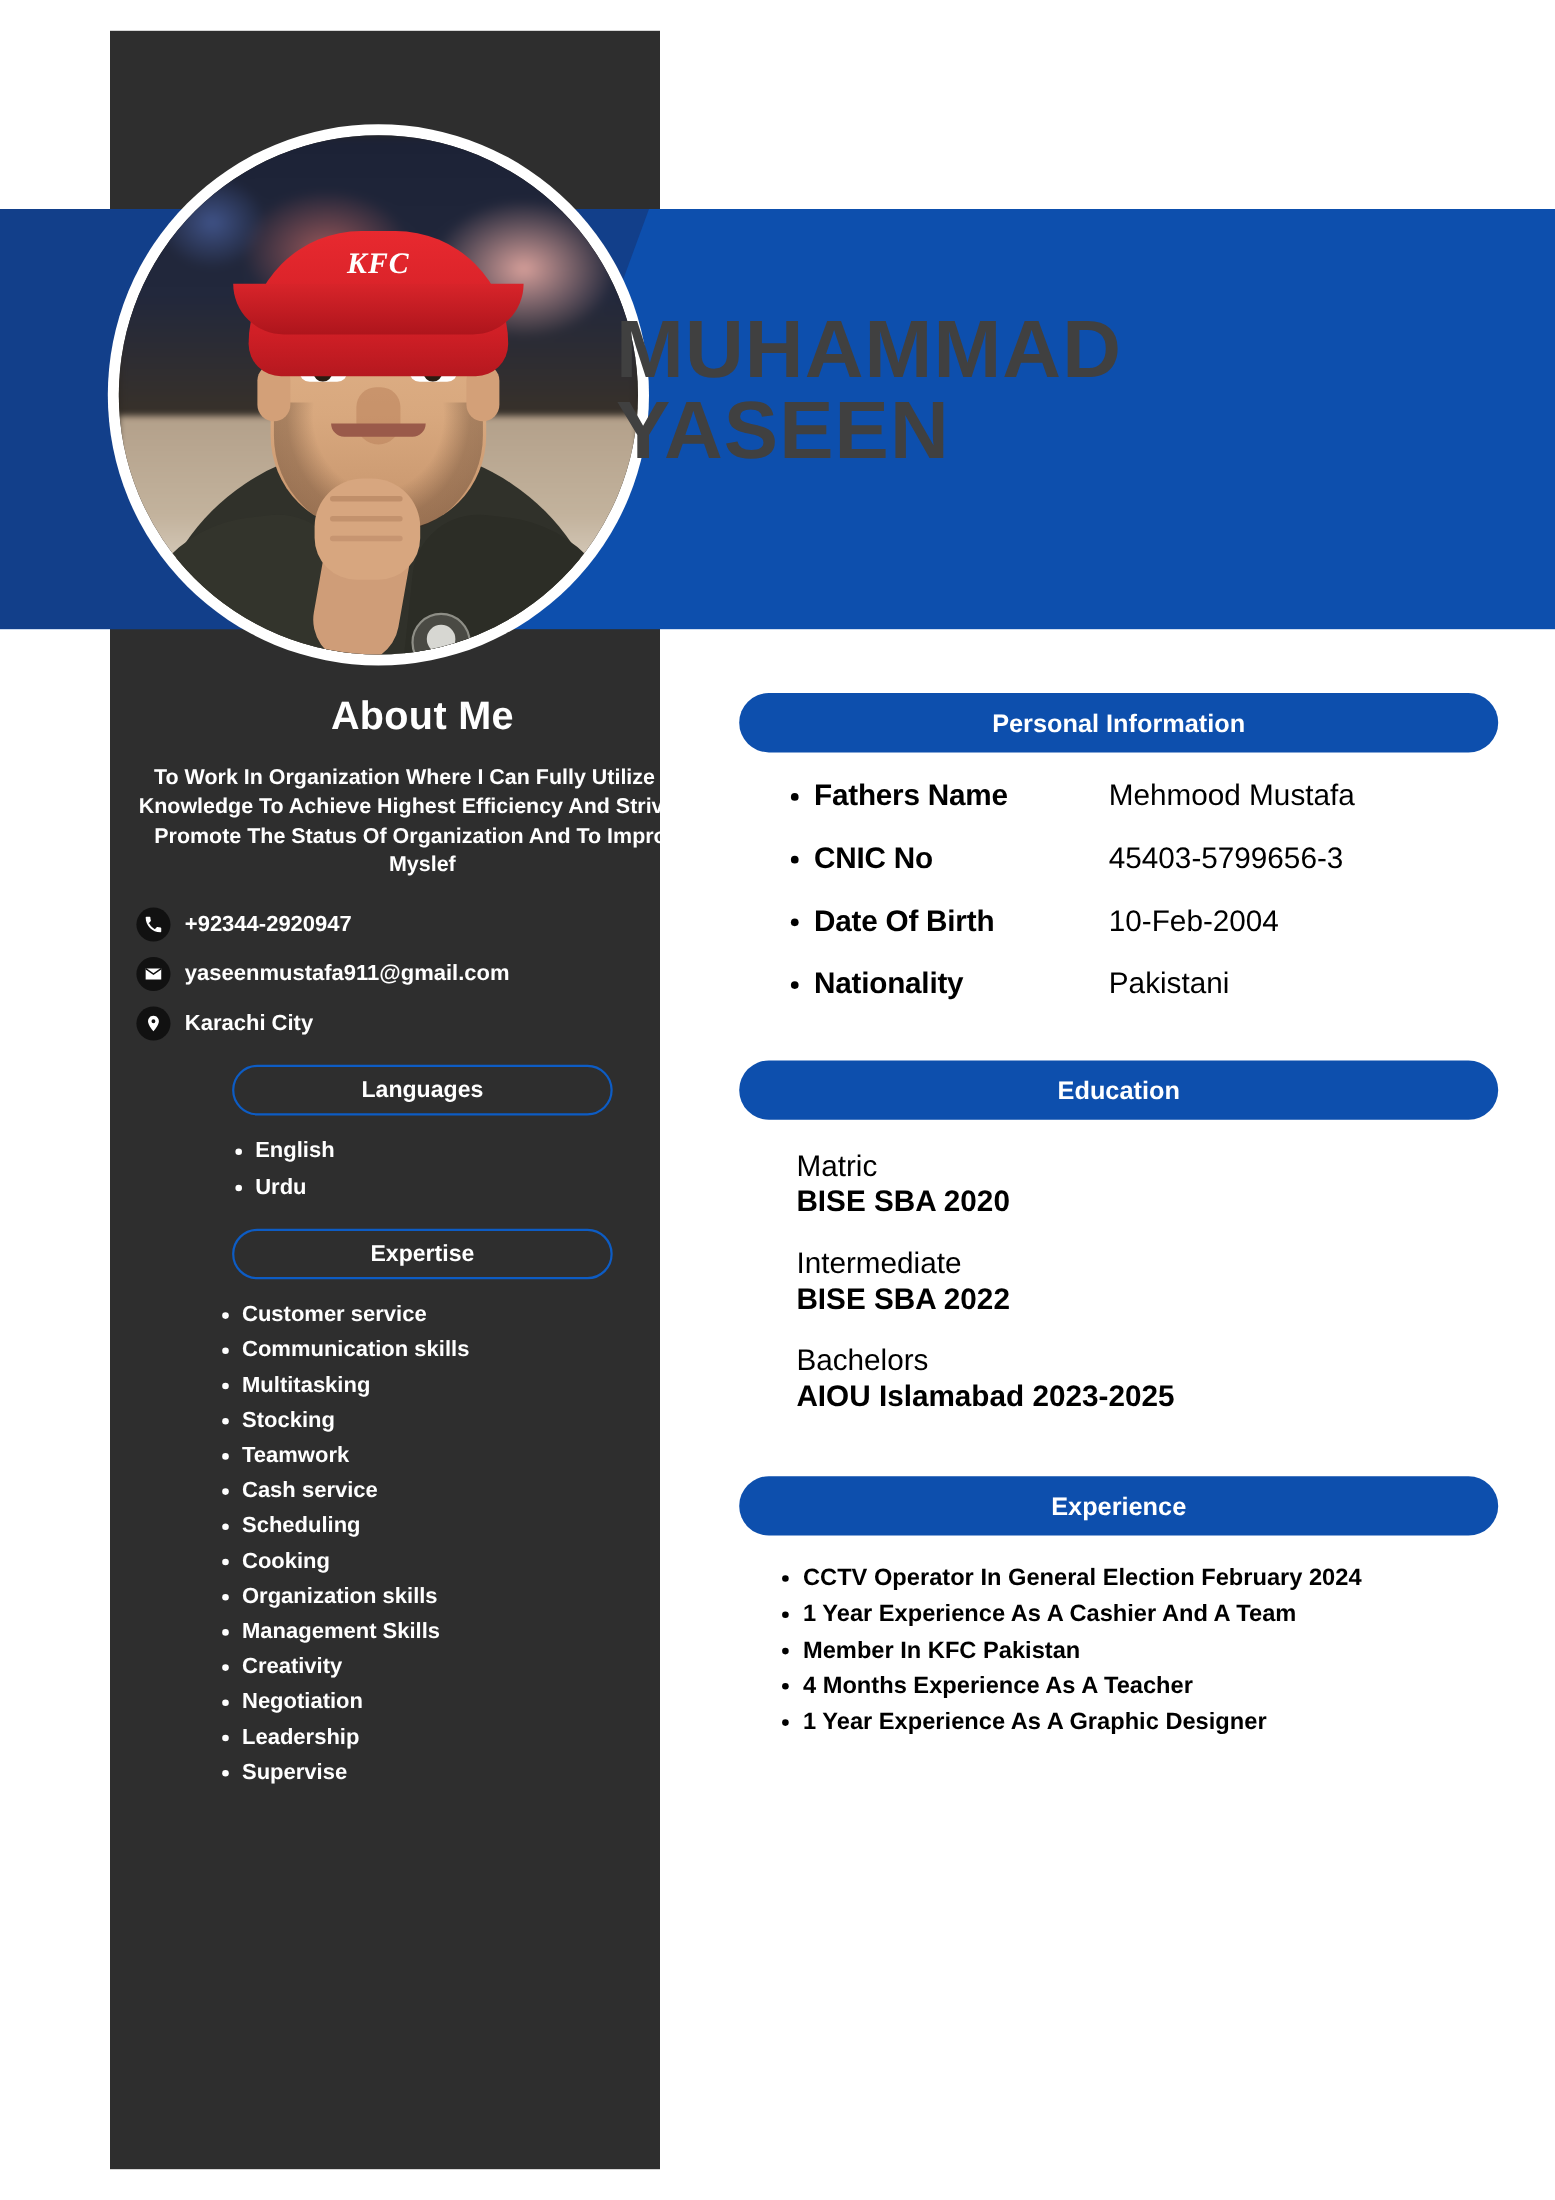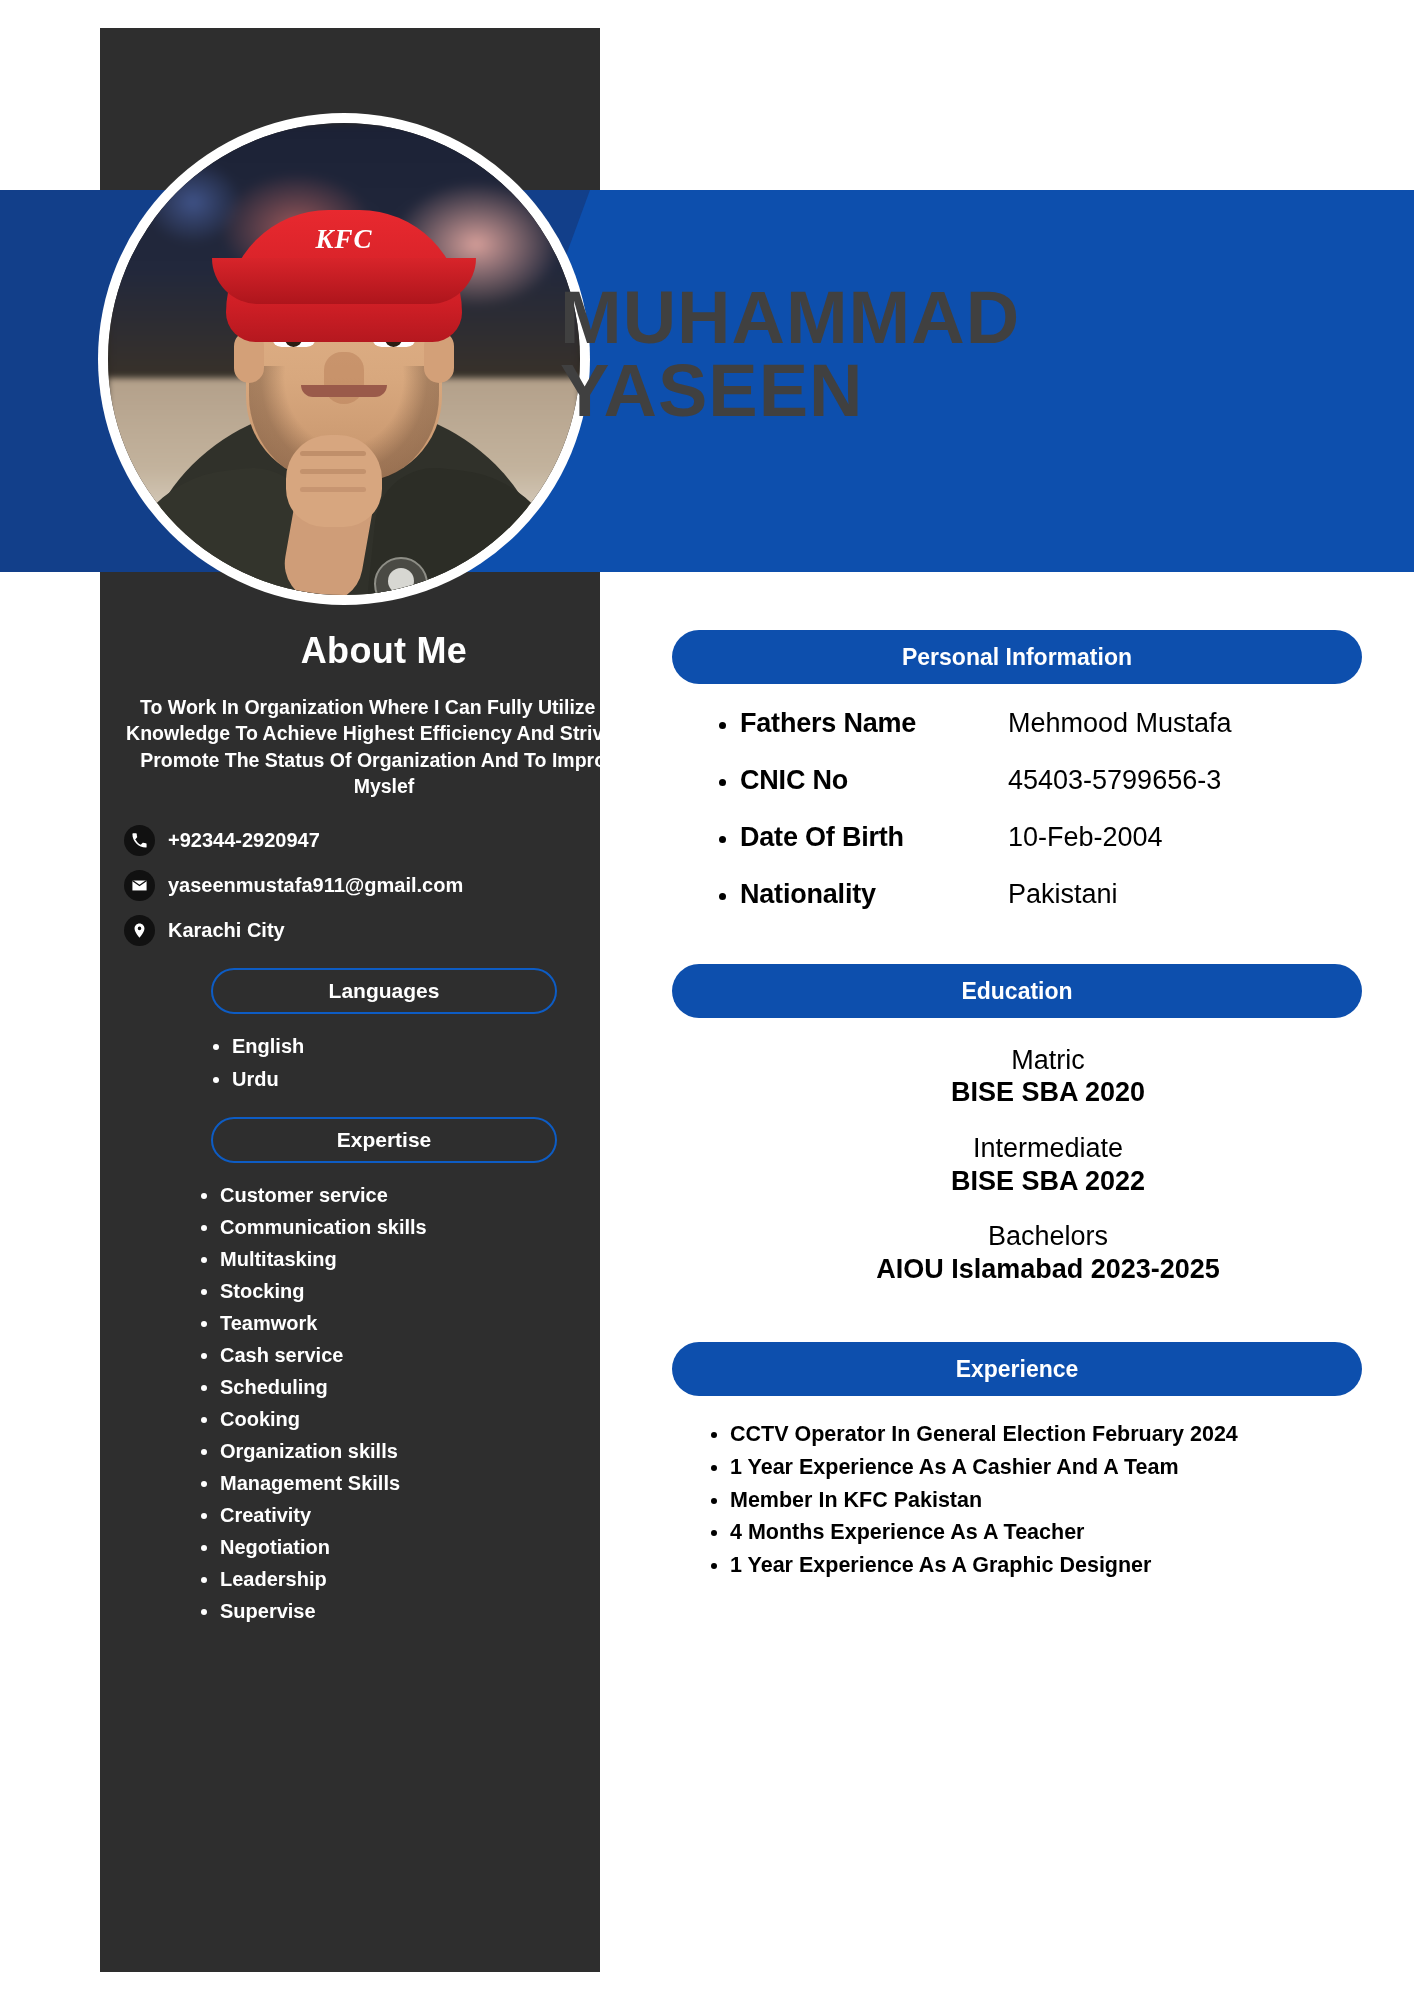--- a/index.html
+++ b/index.html
@@ -365,21 +365,21 @@
     color: #000000;
     letter-spacing: -.2px;
   }
   .pi-value {
     font-weight: 400;
     font-size: 27px;
     color: #000000;
   }
 
   .edu-block { margin: 26px 0 0 52px; }
-  .edu-item { margin-bottom: 22px; text-align: center; }
+  .edu-item { margin-bottom: 22px; }
   .edu-level {
     font-size: 27px;
     font-weight: 400;
     color: #000000;
     line-height: 1.2;
   }
   .edu-school {
     font-size: 27px;
     font-weight: 800;
     color: #000000;

